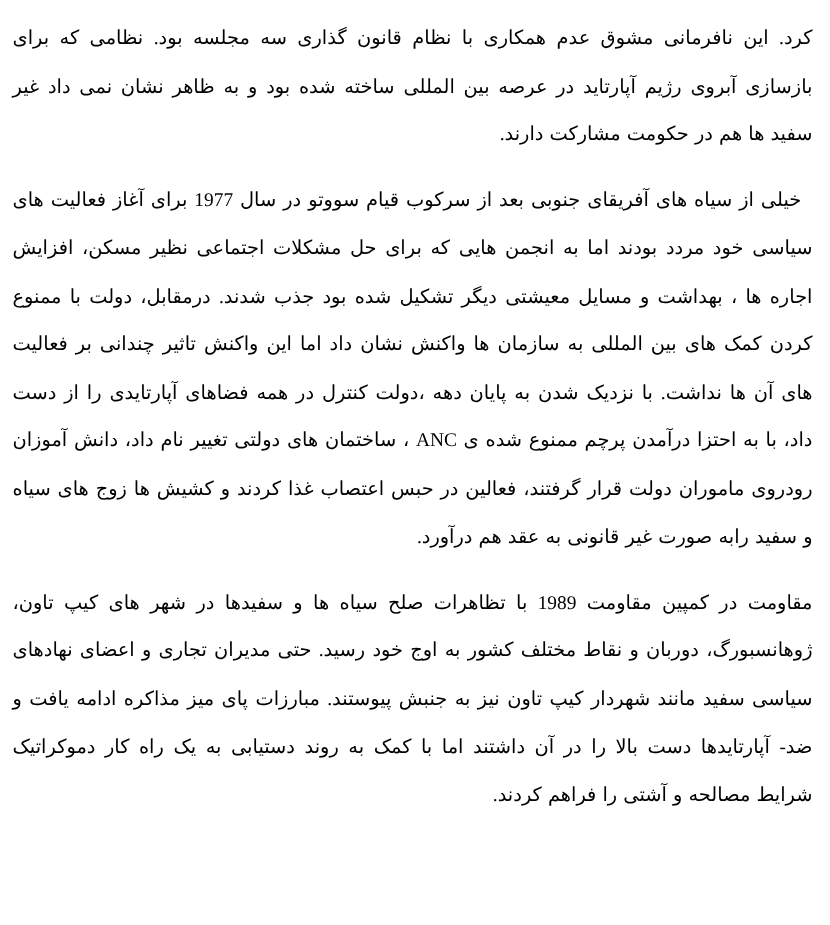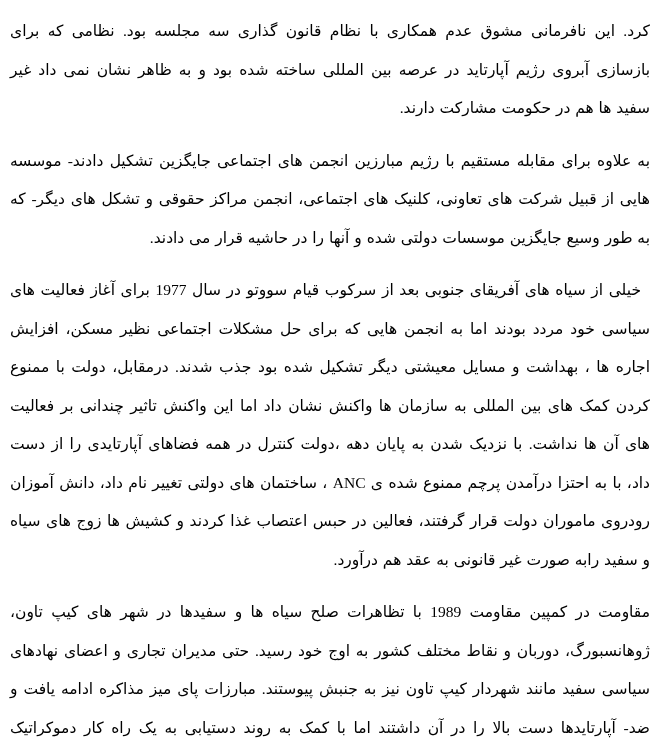--- a/index.html
+++ b/index.html
@@ -32,19 +32,18 @@
   .para.first-line-indent {
     text-indent: 9px;
   }
 </style>
 </head>
 <body>
 
 <div class="page" dir="rtl" lang="fa">
   <p class="para">کرد. این نافرمانی مشوق عدم همکاری با نظام قانون گذاری سه مجلسه بود. نظامی که برای بازسازی آبروی رژیم آپارتاید در عرصه بین المللی ساخته شده بود و به ظاهر نشان نمی داد غیر سفید ها هم در حکومت مشارکت دارند.</p>
 
-  <p class="para">به علاوه برای مقابله مستقیم با رژیم مبارزین انجمن های اجتماعی جایگزین تشکیل دادند- موسسه هایی از قبیل شرکت های تعاونی، کلنیک های اجتماعی، انجمن مراکز حقوقی و تشکل های دیگر- که به طور وسیع جایگزین موسسات دولتی شده و آنها را در حاشیه قرار می دادند.</p>
 
   <p class="para first-line-indent">خیلی از سیاه های آفریقای جنوبی بعد از سرکوب قیام سووتو در سال 1977 برای آغاز فعالیت های سیاسی خود مردد بودند اما به انجمن هایی که برای حل مشکلات اجتماعی نظیر مسکن، افزایش اجاره ها ، بهداشت و مسایل معیشتی دیگر تشکیل شده بود جذب شدند. درمقابل، دولت با ممنوع کردن کمک های بین المللی به سازمان ها واکنش نشان داد اما این واکنش تاثیر چندانی بر فعالیت های آن ها نداشت. با نزدیک شدن به پایان دهه ،دولت کنترل در همه فضاهای آپارتایدی را از دست داد، با به احتزا درآمدن پرچم ممنوع شده ی ANC ، ساختمان های دولتی تغییر نام داد، دانش آموزان رودروی ماموران دولت قرار گرفتند، فعالین در حبس اعتصاب غذا کردند و کشیش ها زوج های سیاه و سفید رابه صورت غیر قانونی به عقد هم درآورد.</p>
 
   <p class="para">مقاومت در کمپین مقاومت 1989 با تظاهرات صلح سیاه ها و سفیدها در شهر های کیپ تاون، ژوهانسبورگ، دوربان و نقاط مختلف کشور به اوج خود رسید. حتی مدیران تجاری و اعضای نهادهای سیاسی سفید مانند شهردار کیپ تاون نیز به جنبش پیوستند. مبارزات پای میز مذاکره ادامه یافت و ضد- آپارتایدها دست بالا را در آن داشتند اما با کمک به روند دستیابی به یک راه کار دموکراتیک شرایط مصالحه و آشتی را فراهم کردند.</p>
 
 </div>
 
 </body></html>

